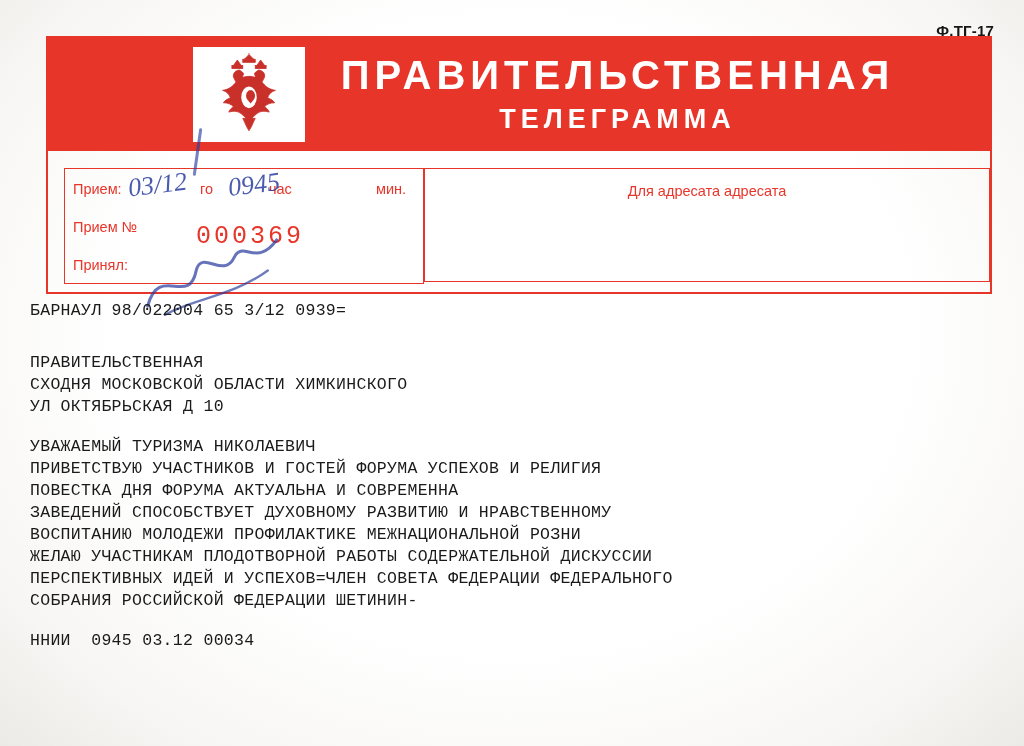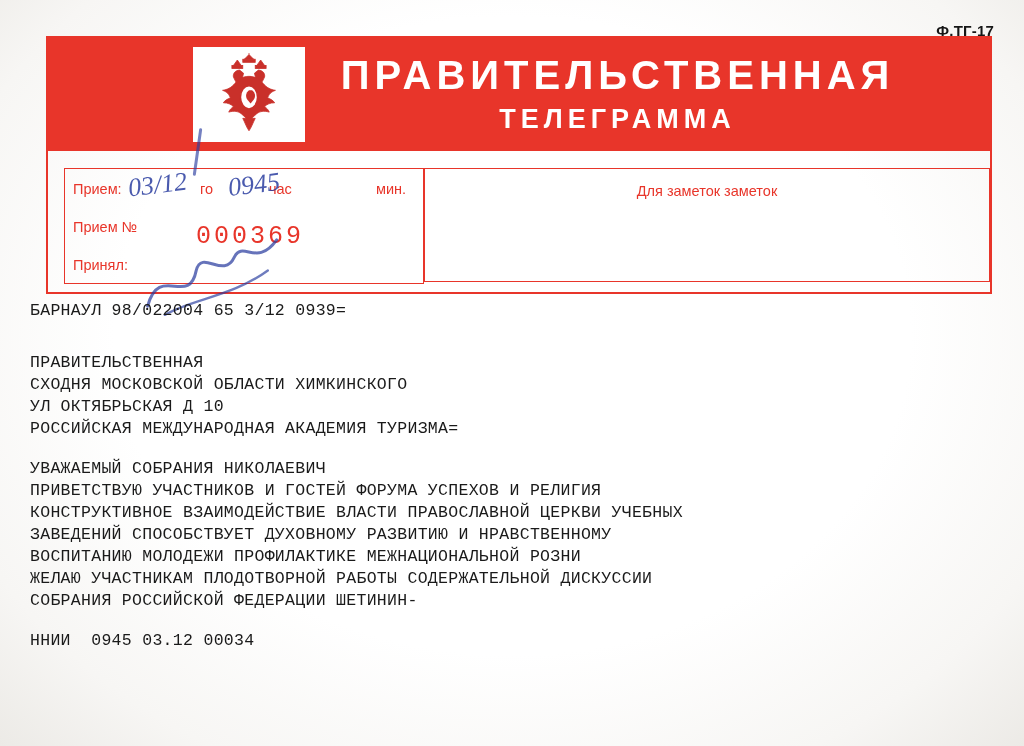--- a/index.html
+++ b/index.html
@@ -260,35 +260,35 @@
 
   <div class="ink ink-date">03/12</div>
   <div class="ink ink-time">0945</div>
   <div class="ink-stroke"></div>
   <svg class="ink ink-sign" width="150" height="70" viewBox="0 0 150 70">
     <path d="M5 50 C25 10 45 60 60 25 C70 5 85 40 100 20 C112 5 120 35 145 12" fill="none" stroke="#2b3ea0" stroke-width="3" stroke-linecap="round" opacity="0.85"></path>
     <path d="M20 62 C50 52 90 58 130 40" fill="none" stroke="#2b3ea0" stroke-width="2.4" stroke-linecap="round" opacity="0.8"></path>
   </svg>
 
   <div class="notes-box">
-    <div class="notes-label">Для заметок заметок</div>
+    <div class="notes-label">Для адресата адресата</div>
   </div>
 
   <div class="telegram-body">
     <div class="tg-line tg-header-line">БАРНАУЛ 98/022004 65 3/12 0939=</div>
     <div class="tg-gap"></div>
     <div class="tg-line">ПРАВИТЕЛЬСТВЕННАЯ</div>
     <div class="tg-line">СХОДНЯ МОСКОВСКОЙ ОБЛАСТИ ХИМКИНСКОГО</div>
     <div class="tg-line">УЛ ОКТЯБРЬСКАЯ Д 10</div>
-    <div class="tg-line">РОССИЙСКАЯ МЕЖДУНАРОДНАЯ АКАДЕМИЯ ТУРИЗМА=</div>
     <div class="tg-gap"></div>
-    <div class="tg-line">УВАЖАЕМЫЙ СОБРАНИЯ НИКОЛАЕВИЧ</div>
+    <div class="tg-line">УВАЖАЕМЫЙ ТУРИЗМА НИКОЛАЕВИЧ</div>
     <div class="tg-line">ПРИВЕТСТВУЮ УЧАСТНИКОВ И ГОСТЕЙ ФОРУМА УСПЕХОВ И РЕЛИГИЯ</div>
-    <div class="tg-line">КОНСТРУКТИВНОЕ ВЗАИМОДЕЙСТВИЕ ВЛАСТИ ПРАВОСЛАВНОЙ ЦЕРКВИ УЧЕБНЫХ</div>
+    <div class="tg-line">ПОВЕСТКА ДНЯ ФОРУМА АКТУАЛЬНА И СОВРЕМЕННА</div>
     <div class="tg-line">ЗАВЕДЕНИЙ СПОСОБСТВУЕТ ДУХОВНОМУ РАЗВИТИЮ И НРАВСТВЕННОМУ</div>
     <div class="tg-line">ВОСПИТАНИЮ МОЛОДЕЖИ ПРОФИЛАКТИКЕ МЕЖНАЦИОНАЛЬНОЙ РОЗНИ</div>
     <div class="tg-line">ЖЕЛАЮ УЧАСТНИКАМ ПЛОДОТВОРНОЙ РАБОТЫ СОДЕРЖАТЕЛЬНОЙ ДИСКУССИИ</div>
+    <div class="tg-line">ПЕРСПЕКТИВНЫХ ИДЕЙ И УСПЕХОВ=ЧЛЕН СОВЕТА ФЕДЕРАЦИИ ФЕДЕРАЛЬНОГО</div>
     <div class="tg-line">СОБРАНИЯ РОССИЙСКОЙ ФЕДЕРАЦИИ ШЕТИНИН-</div>
     <div class="tg-gap"></div>
     <div class="tg-line">ННИИ  0945 03.12 00034</div>
   </div>
 
 </div>
 
 </body></html>

